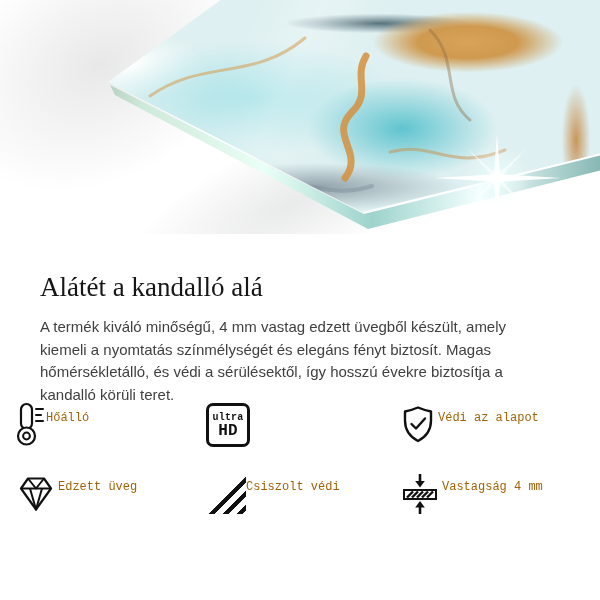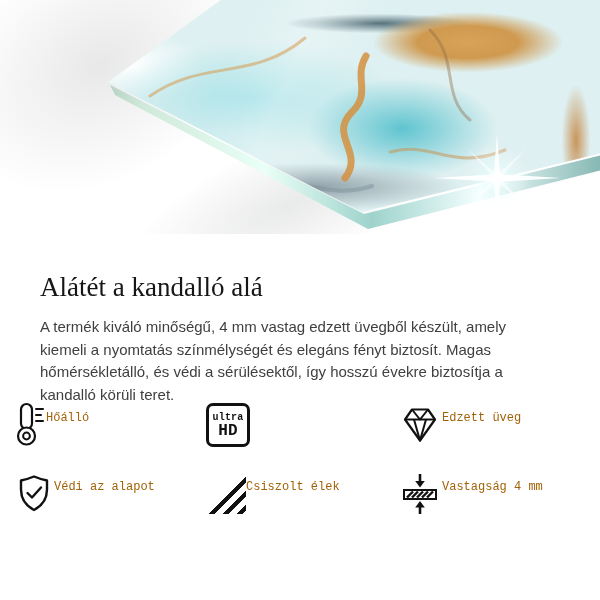--- a/index.html
+++ b/index.html
@@ -202,45 +202,45 @@
       <div class="icon-wrap">
         <div class="uhd-box">
           <span class="uhd-top">ultra</span>
           <span class="uhd-bottom">HD</span>
         </div>
       </div>
     </div>
 
     <div class="feature">
       <div class="icon-wrap">
+        <svg width="40" height="42" viewBox="0 0 40 42">
+          <path d="M20 3.5 C24 5.2 28.5 6.6 33 7.5 V16.5 C33 26.5 27.6 33 20 37 C12.4 33 7 26.5 7 16.5 V7.5 C11.5 6.6 16 5.2 20 3.5 Z" fill="none" stroke="#111" stroke-width="2.4" stroke-linejoin="round"></path>
+          <polyline points="13.5,20 18,24.5 27,14.5" fill="none" stroke="#111" stroke-width="2.4" stroke-linecap="round" stroke-linejoin="round"></polyline>
+        </svg>
+      </div>
+      <div class="feature-label">Védi az alapot</div>
+    </div>
+
+    <div class="feature">
+      <div class="icon-wrap">
         <svg width="44" height="40" viewBox="0 0 44 40">
           <path d="M14 4.5 L7 14.5 L22 35.5 L37 14.5 L30 4.5 Z" fill="none" stroke="#111" stroke-width="2.2" stroke-linejoin="round"></path>
           <line x1="7" y1="14.5" x2="37" y2="14.5" stroke="#111" stroke-width="2"></line>
           <path d="M14 4.5 L22 14.5 L30 4.5" fill="none" stroke="#111" stroke-width="2" stroke-linejoin="round"></path>
           <path d="M16 14.5 L22 35.5 L28 14.5" fill="none" stroke="#111" stroke-width="2" stroke-linejoin="round"></path>
         </svg>
       </div>
       <div class="feature-label">Edzett üveg</div>
     </div>
 
     <div class="feature">
       <div class="icon-wrap">
-        <svg width="40" height="42" viewBox="0 0 40 42">
-          <path d="M20 3.5 C24 5.2 28.5 6.6 33 7.5 V16.5 C33 26.5 27.6 33 20 37 C12.4 33 7 26.5 7 16.5 V7.5 C11.5 6.6 16 5.2 20 3.5 Z" fill="none" stroke="#111" stroke-width="2.4" stroke-linejoin="round"></path>
-          <polyline points="13.5,20 18,24.5 27,14.5" fill="none" stroke="#111" stroke-width="2.4" stroke-linecap="round" stroke-linejoin="round"></polyline>
-        </svg>
-      </div>
-      <div class="feature-label">Védi az alapot</div>
-    </div>
-
-    <div class="feature">
-      <div class="icon-wrap">
         <div class="stripe-triangle"></div>
       </div>
-      <div class="feature-label">Csiszolt élek</div>
+      <div class="feature-label">Csiszolt védi</div>
     </div>
 
     <div class="feature">
       <div class="icon-wrap">
         <svg width="44" height="44" viewBox="0 0 44 44">
           <line x1="22" y1="2" x2="22" y2="10" stroke="#111" stroke-width="2.6"></line>
           <polygon points="17.2,9 26.8,9 22,15.5" fill="#111"></polygon>
           <rect x="6" y="18" width="32" height="9" fill="#fff" stroke="#111" stroke-width="2"></rect>
           <g stroke="#111" stroke-width="2.4">
             <line x1="9" y1="25.5" x2="15" y2="19.5"></line>

